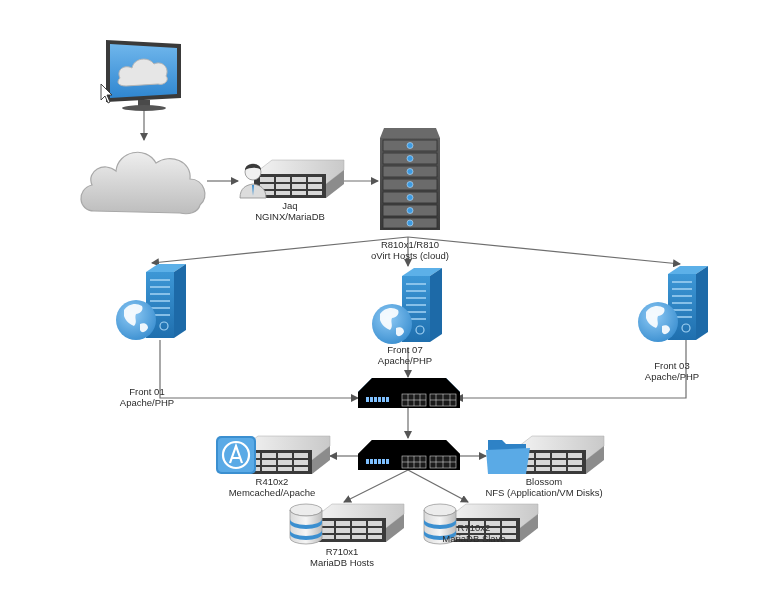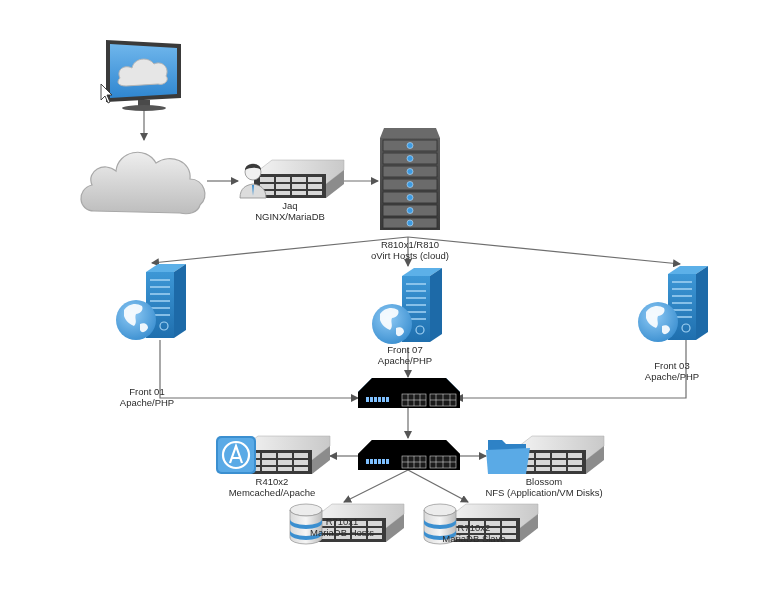--- a/index.html
+++ b/index.html
@@ -277,20 +277,20 @@
   <span>Apache/PHP</span>
 </div>
 <div class="lbl" style="left:272px; top:476px;">
   <span>R410x2</span>
   <span>Memcached/Apache</span>
 </div>
 <div class="lbl" style="left:544px; top:476px;">
   <span>Blossom</span>
   <span>NFS (Application/VM Disks)</span>
 </div>
-<div class="lbl" style="left:342px; top:516px;">
+<div class="lbl" style="left:342px; top:546px;">
   <span>R710x1</span>
   <span>MariaDB Hosts</span>
 </div>
 <div class="lbl" style="left:474px; top:522px;">
   <span>R710x2</span>
   <span>MariaDB Slave</span>
 </div>
 
 </body></html>

